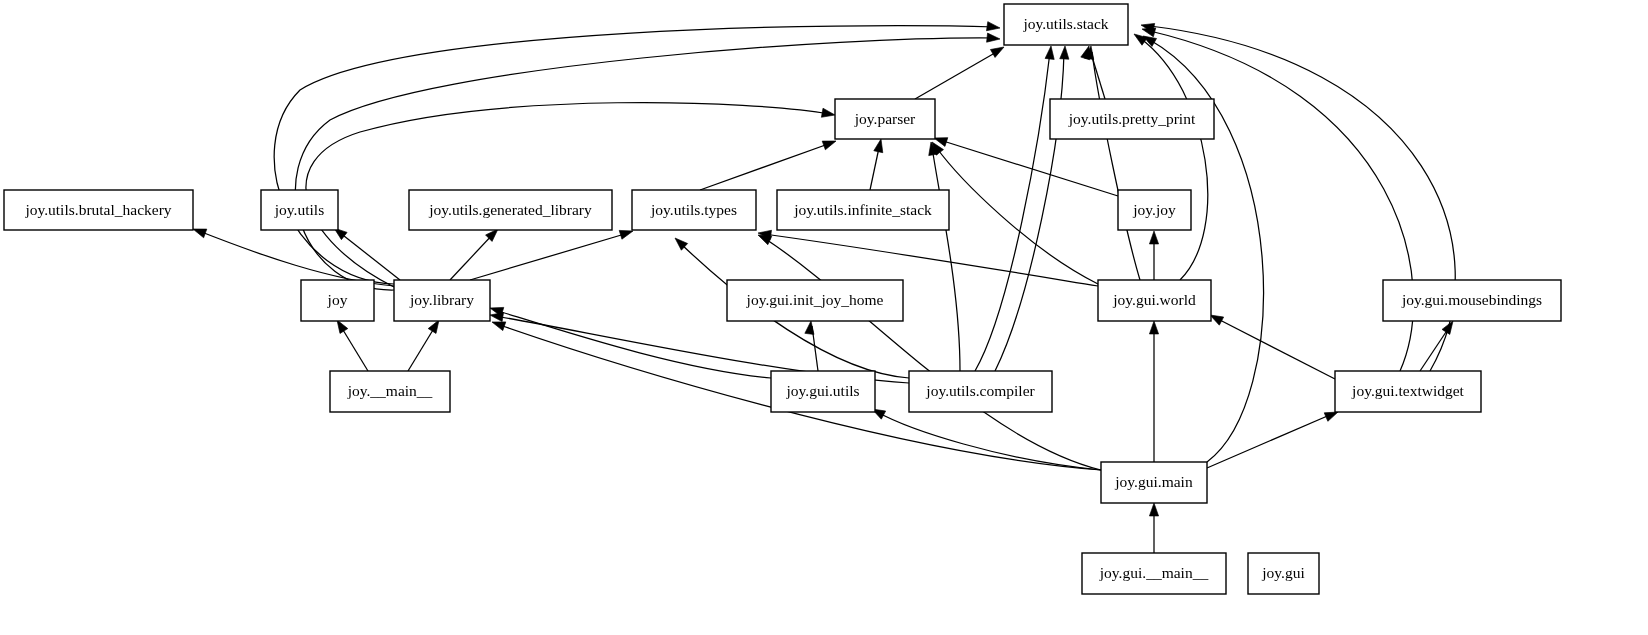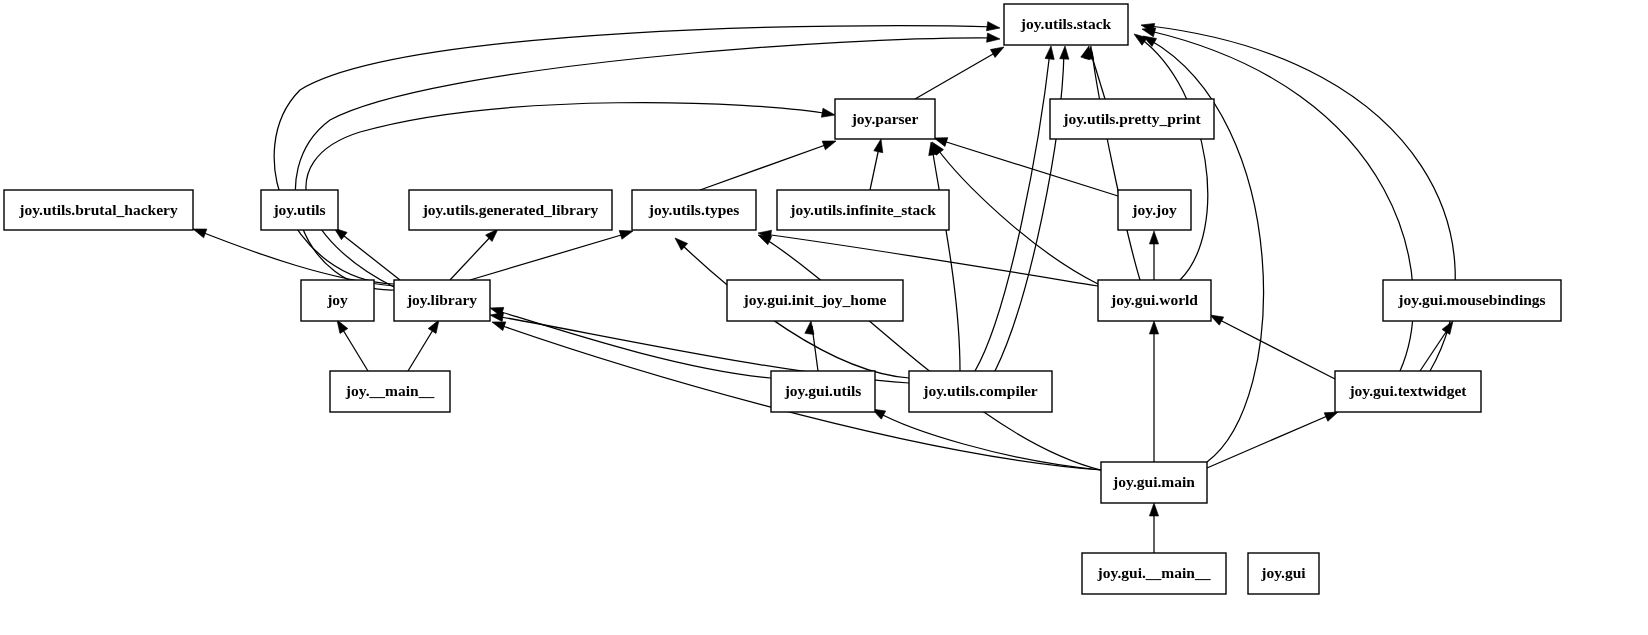--- a/index.html
+++ b/index.html
@@ -6,21 +6,20 @@
     margin: 0;
     padding: 0;
     background: #ffffff;
   }
   #canvas-wrap {
     position: relative;
     width: 1648px;
     height: 635px;
     background: #b91c1c;
     overflow: hidden;
-    font-weight: bold;
   }
   svg#graph {
     display: block;
     width: 1648px;
     height: 635px;
     background: #ffffff;
   }
   .node-box {
     fill: #ffffff;
     stroke: #000000;

